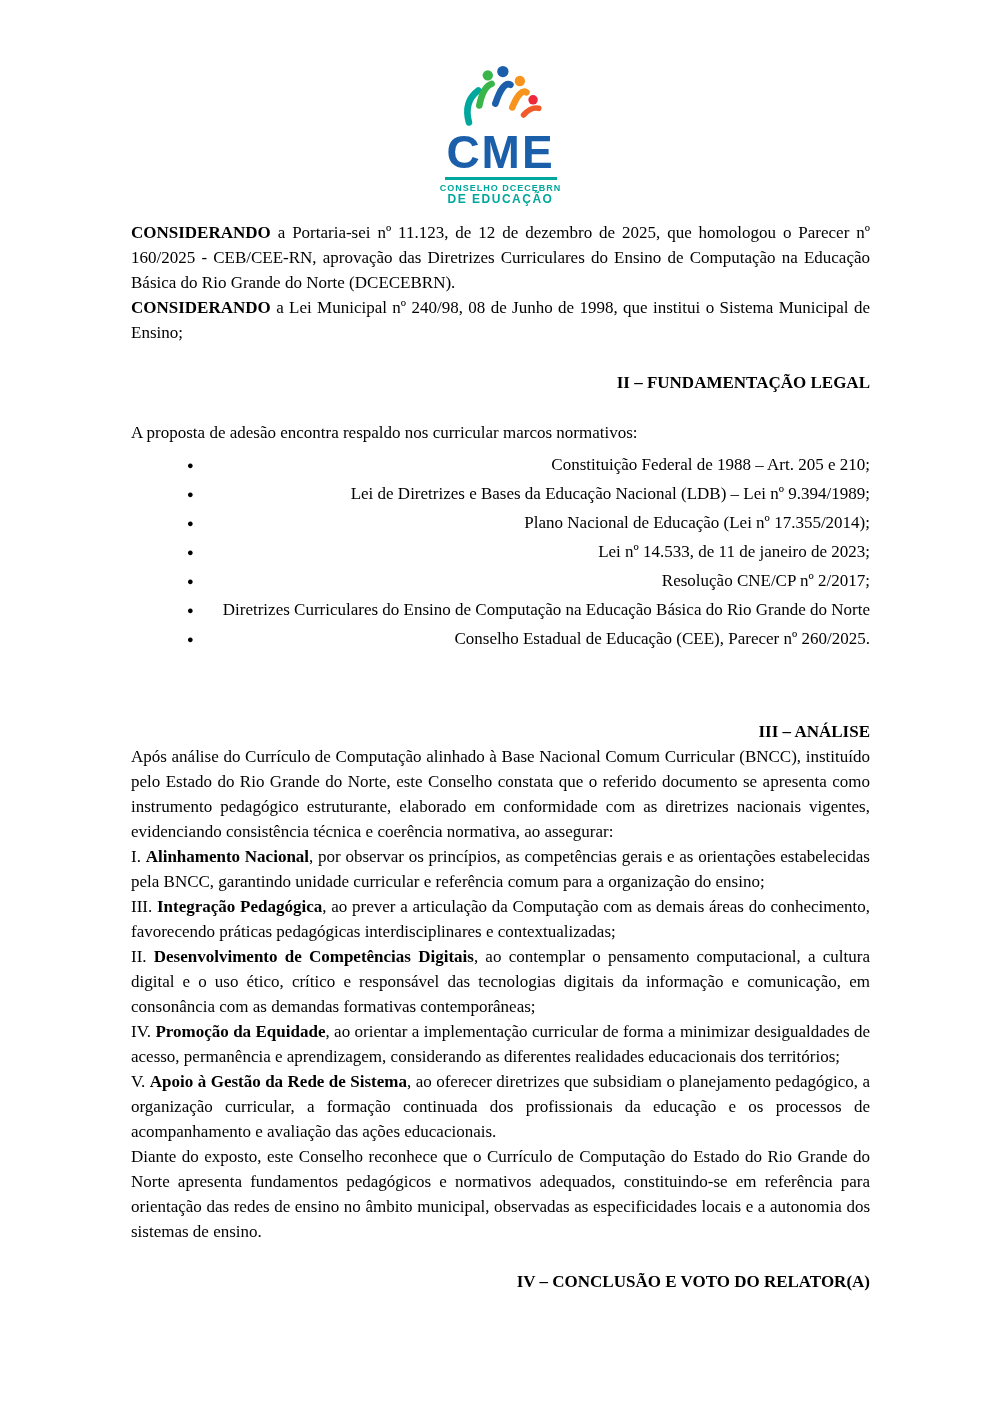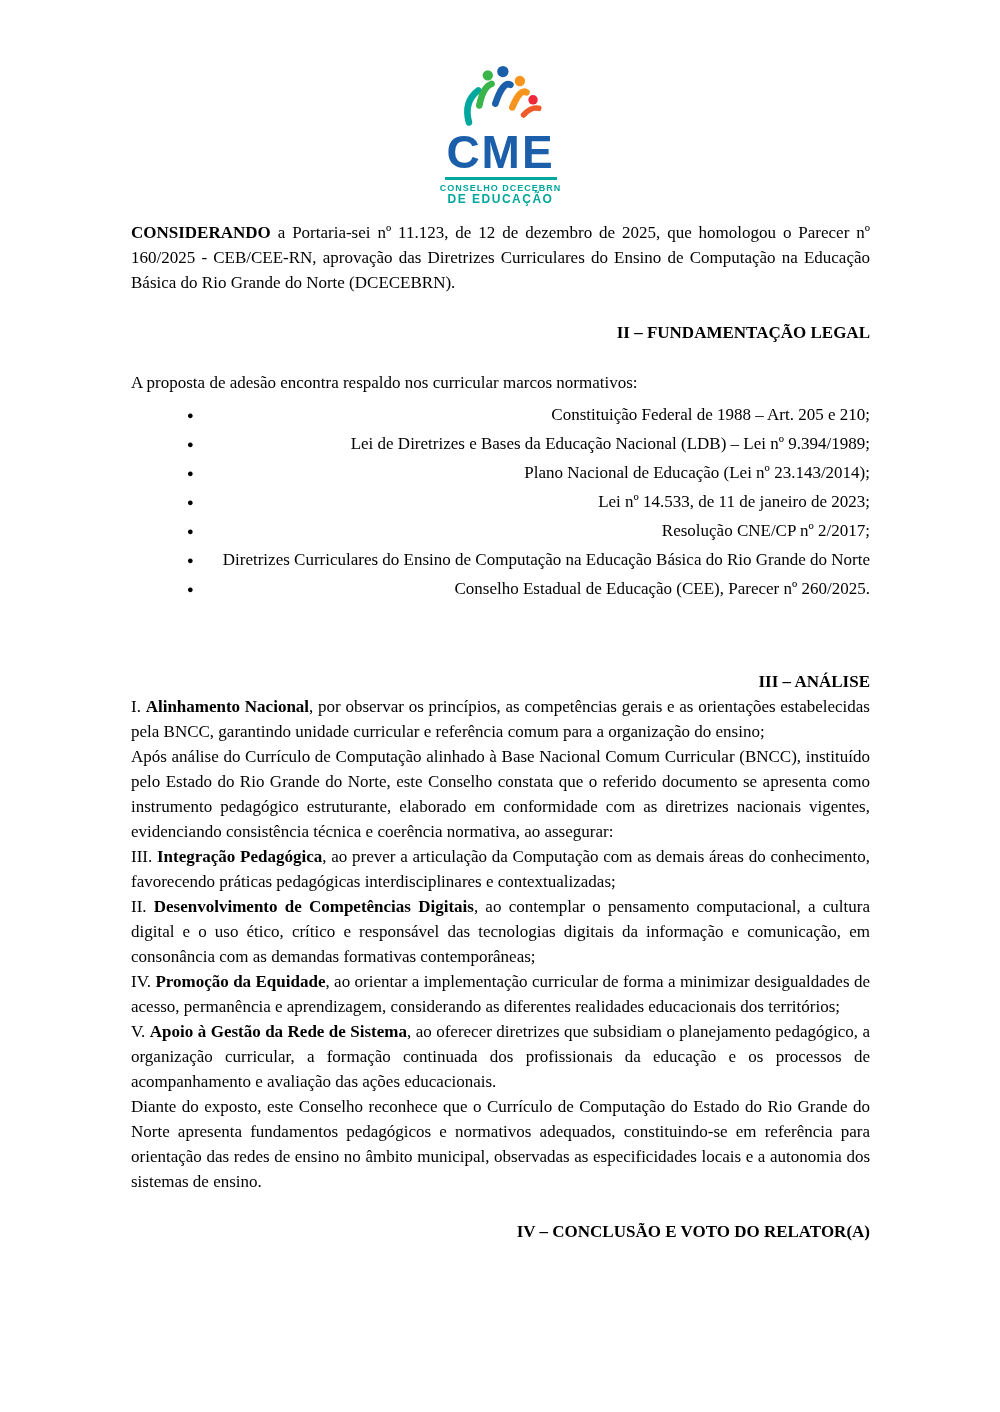--- a/index.html
+++ b/index.html
@@ -108,40 +108,41 @@
       <path d="M74,54 Q82,45 90,47" stroke="#f15a29" stroke-width="6" fill="none" stroke-linecap="round"></path>
     </svg>
     <div class="logo-acronym">CME</div>
     <div class="logo-rule"></div>
     <div class="logo-org1">CONSELHO DCECEBRN</div>
     <div class="logo-org2">DE EDUCAÇÃO</div>
   </div>
 
   <p class="para"><strong>CONSIDERANDO</strong><span> a Portaria-sei nº 11.123, de 12 de dezembro de 2025, que homologou o Parecer nº 160/2025 - CEB/CEE-RN, aprovação das Diretrizes Curriculares do Ensino de Computação na Educação Básica do Rio Grande do Norte (DCECEBRN).</span></p>
 
+  <p class="para"><strong>CONSIDERANDO</strong><span> a Lei Municipal nº 240/98, 08 de Junho de 1998, que institui o Sistema Municipal de Ensino;</span></p>
 
   <div class="heading">II – FUNDAMENTAÇÃO LEGAL</div>
 
   <p class="para">A proposta de adesão encontra respaldo nos curricular marcos normativos:</p>
 
   <ul class="legal-list">
     <li>Constituição Federal de 1988 – Art. 205 e 210;</li>
     <li>Lei de Diretrizes e Bases da Educação Nacional (LDB) – Lei nº 9.394/1989;</li>
-    <li>Plano Nacional de Educação (Lei nº 23.143/2014);</li>
+    <li>Plano Nacional de Educação (Lei nº 17.355/2014);</li>
     <li>Lei nº 14.533, de 11 de janeiro de 2023;</li>
     <li>Resolução CNE/CP nº 2/2017;</li>
     <li>Diretrizes Curriculares do Ensino de Computação na Educação Básica do Rio Grande do Norte</li>
     <li>Conselho Estadual de Educação (CEE), Parecer nº 260/2025.</li>
   </ul>
 
   <div class="heading big-top tight-bottom">III – ANÁLISE</div>
 
+  <p class="para">Após análise do Currículo de Computação alinhado à Base Nacional Comum Curricular (BNCC), instituído pelo Estado do Rio Grande do Norte, este Conselho constata que o referido documento se apresenta como instrumento pedagógico estruturante, elaborado em conformidade com as diretrizes nacionais vigentes, evidenciando consistência técnica e coerência normativa, ao assegurar:</p>
+
   <p class="para"><span>I. </span><strong>Alinhamento Nacional</strong><span>, por observar os princípios, as competências gerais e as orientações estabelecidas pela BNCC, garantindo unidade curricular e referência comum para a organização do ensino;</span></p>
-
-  <p class="para">Após análise do Currículo de Computação alinhado à Base Nacional Comum Curricular (BNCC), instituído pelo Estado do Rio Grande do Norte, este Conselho constata que o referido documento se apresenta como instrumento pedagógico estruturante, elaborado em conformidade com as diretrizes nacionais vigentes, evidenciando consistência técnica e coerência normativa, ao assegurar:</p>
 
   <p class="para"><span>III. </span><strong>Integração Pedagógica</strong><span>, ao prever a articulação da Computação com as demais áreas do conhecimento, favorecendo práticas pedagógicas interdisciplinares e contextualizadas;</span></p>
 
   <p class="para"><span>II. </span><strong>Desenvolvimento de Competências Digitais</strong><span>, ao contemplar o pensamento computacional, a cultura digital e o uso ético, crítico e responsável das tecnologias digitais da informação e comunicação, em consonância com as demandas formativas contemporâneas;</span></p>
 
   <p class="para"><span>IV. </span><strong>Promoção da Equidade</strong><span>, ao orientar a implementação curricular de forma a minimizar desigualdades de acesso, permanência e aprendizagem, considerando as diferentes realidades educacionais dos territórios;</span></p>
 
   <p class="para"><span>V. </span><strong>Apoio à Gestão da Rede de Sistema</strong><span>, ao oferecer diretrizes que subsidiam o planejamento pedagógico, a organização curricular, a formação continuada dos profissionais da educação e os processos de acompanhamento e avaliação das ações educacionais.</span></p>
 
   <p class="para">Diante do exposto, este Conselho reconhece que o Currículo de Computação do Estado do Rio Grande do Norte apresenta fundamentos pedagógicos e normativos adequados, constituindo-se em referência para orientação das redes de ensino no âmbito municipal, observadas as especificidades locais e a autonomia dos sistemas de ensino.</p>

